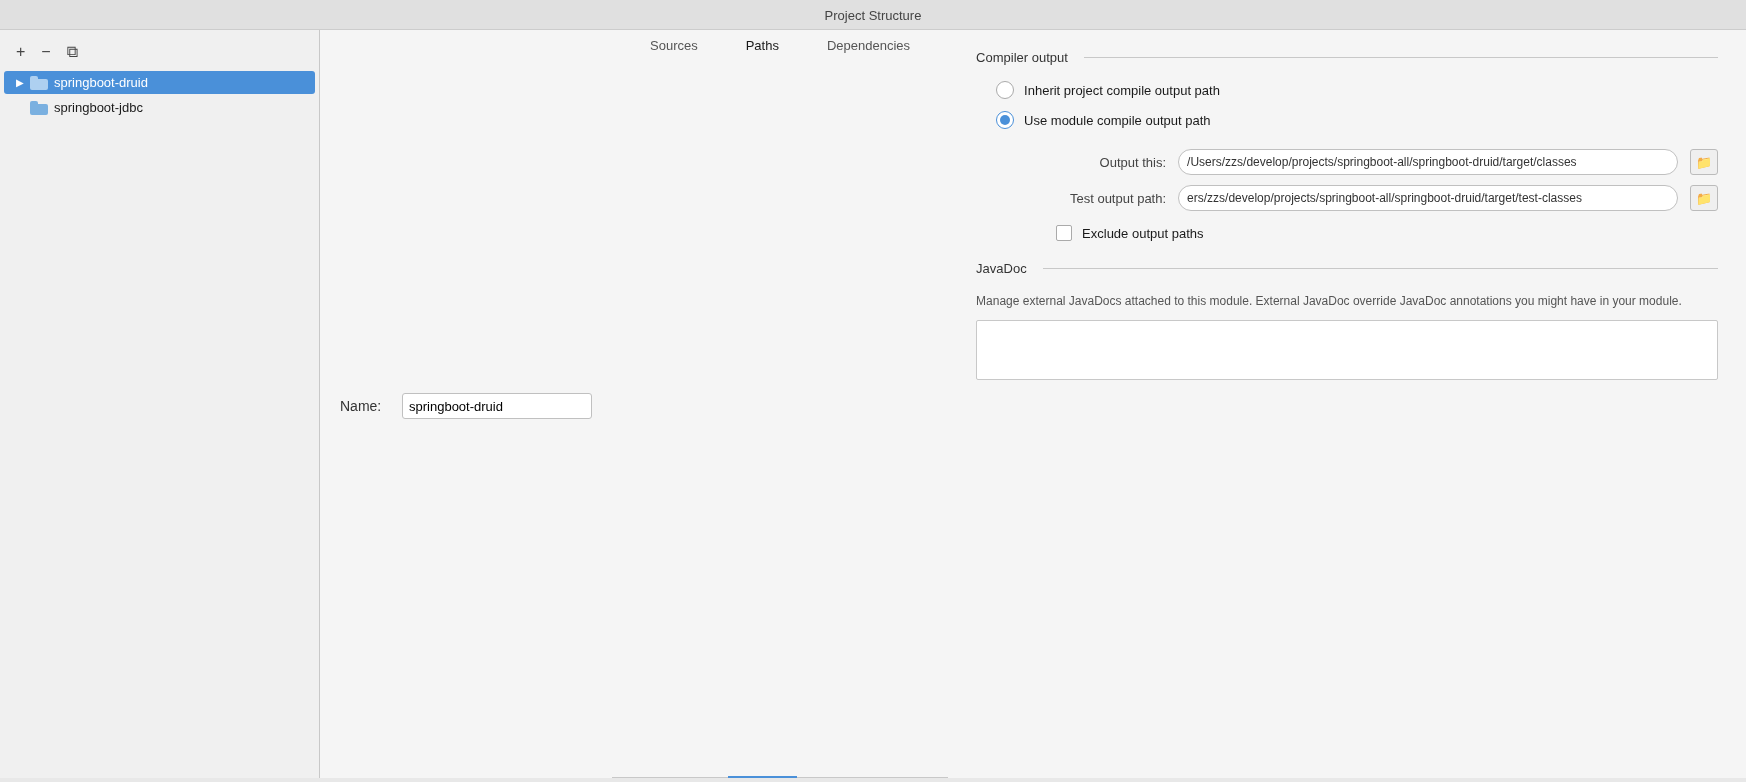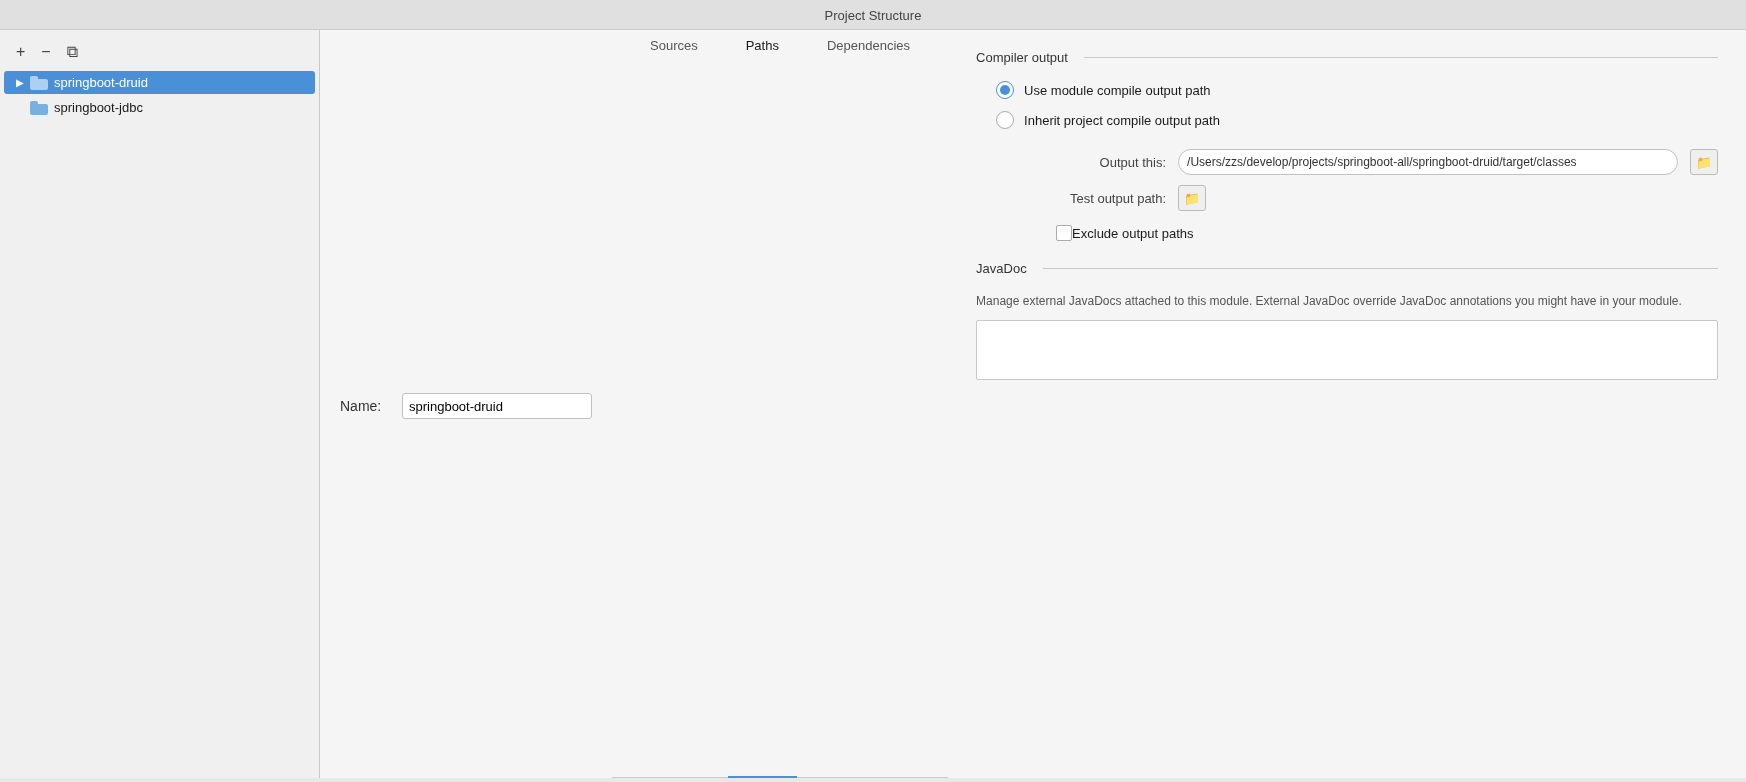--- a/index.html
+++ b/index.html
@@ -285,20 +285,21 @@
       align-items: center;
       justify-content: center;
       font-size: 13px;
       color: #555;
       flex-shrink: 0;
     }
 
     .checkbox-row {
       display: flex;
       align-items: center;
+      gap: 10px;
       margin-left: 80px;
       margin-bottom: 20px;
     }
 
     .checkbox-box {
       width: 16px;
       height: 16px;
       border: 1px solid #aaa;
       border-radius: 2px;
       background: white;
@@ -375,41 +376,42 @@
 
     <div class="content-body">
 
       <div class="section-header">
         <span>Compiler output</span>
       </div>
 
       <div class="radio-group">
 
         <div class="radio-item">
+          <div class="radio-circle"></div>
+          <span class="radio-label">Inherit project compile output path</span>
+        </div>
+
+        <div class="radio-item">
           <div class="radio-circle checked"></div>
           <span class="radio-label">Use module compile output path</span>
-        </div>
-
-        <div class="radio-item">
-          <div class="radio-circle"></div>
-          <span class="radio-label">Inherit project compile output path</span>
         </div>
       </div>
 
       <div class="path-fields">
         <div class="path-row">
           <span class="path-label">Output this:</span>
           <input class="path-input" type="text" value="/Users/zzs/develop/projects/springboot-all/springboot-druid/target/classes" style="">
           <button class="browse-btn">
             <span>📁</span>
           </button>
         </div>
 
         <div class="path-row">
           <span class="path-label">Test output path:</span>
+          <input class="path-input" type="text" value="ers/zzs/develop/projects/springboot-all/springboot-druid/target/test-classes" style="">
           <button class="browse-btn">
             <span>📁</span>
           </button>
         </div>
       </div>
 
       <div class="checkbox-row">
         <div class="checkbox-box"></div>
         <span class="checkbox-label">Exclude output paths</span>
       </div>

